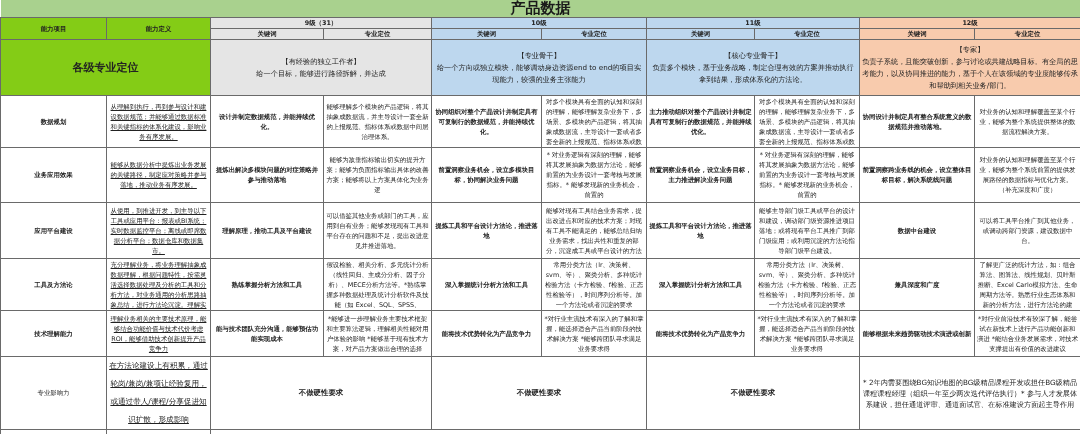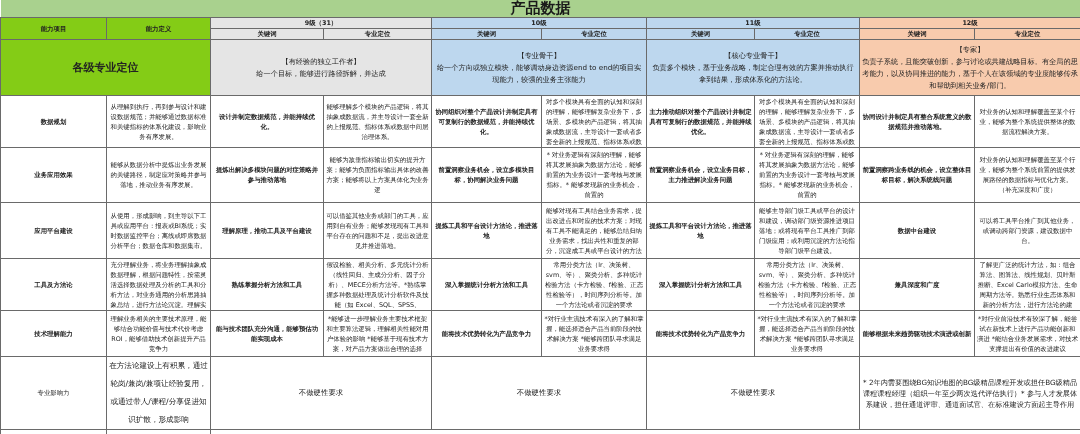--- a/index.html
+++ b/index.html
@@ -10,24 +10,24 @@
   td { border: 1px solid #6a6a6a; vertical-align: middle; text-align: center; font-size: 6.4px; line-height: 10px; overflow: hidden; padding: 0 2px; }
   .title-row td { height: 17px; background: #a9d18e; border: none; }
   .title-row .title { font-size: 15px; font-weight: bold; color: #1a1a1a; line-height: 17px; text-align: center; }
   .hdr td { font-weight: bold; font-size: 6.4px; }
   .g { background: #84cc16; }
   .g9 { background: #e5e5e5; }
   .b { background: #bdd7ee; }
   .o { background: #f8cbad; }
   .pos td.pdesc { font-size: 7.2px; line-height: 12px; }
   .left-label { font-weight: bold; background: #fff; }
-  .def { text-align: center; }
+  .def { text-align: center; text-decoration: underline; }
   .kw { font-weight: bold; }
   .pl { text-align: center; }
-  .nreq { font-size: 7.4px; }
+  .nreq { font-size: 7.4px; font-weight: bold; }
   .blurry { font-size: 6px; line-height: 6px; color: #555; text-align: left; white-space: nowrap; }
   .blurry div { border-bottom: 1px solid #777; height: 6px; overflow: hidden; }
 </style>
 </head>
 <body>
 
 <div class="sheet">
 <table>
   <colgroup>
     <col style="width:106px">
@@ -107,21 +107,21 @@
     <td class="kw">前置洞察业务机会，设立多模块目标，协同解决业务问题</td>
     <td class="pl">* 对业务逻辑有深刻的理解，能够将其发展抽象为数据方法论，能够前置的为业务设计一套考核与发展指标。* 能够发现新的业务机会，前置的</td>
     <td class="kw">前置洞察业务机会，设立业务目标，主力推进解决业务问题</td>
     <td class="pl">* 对业务逻辑有深刻的理解，能够将其发展抽象为数据方法论，能够前置的为业务设计一套考核与发展指标。* 能够发现新的业务机会，前置的</td>
     <td class="kw">前置洞察跨业务线的机会，设立整体目标目标，解决系统线问题</td>
     <td class="pl">对业务的认知和理解覆盖至某个行业，能够为整个系统前置的提供发展路径的数据指标与优化方案。（补充深度和广度）</td>
   </tr>
 
   <tr style="height:56px">
     <td class="left-label">应用平台建设</td>
-    <td class="def">从使用，形成影响，到主导以下工具或应用平台：报表或BI系统；实时数据监控平台；离线或即席数据分析平台；数据仓库和数据集市。</td>
+    <td class="def">从使用，到推进开发，到主导以下工具或应用平台：报表或BI系统；实时数据监控平台；离线或即席数据分析平台；数据仓库和数据集市。</td>
     <td class="kw">理解原理，推动工具及平台建设</td>
     <td class="pl">可以借鉴其他业务或部门的工具，应用到自有业务；能够发现现有工具和平台存在的问题和不足，提出改进意见并推进落地。</td>
     <td class="kw">提炼工具和平台设计方法论，推进落地</td>
     <td class="pl">能够对现有工具结合业务需求，提出改进点和对应的技术方案；对现有工具不能满足的，能够总结归纳业务需求，找出共性和重复的部分，沉淀成工具或平台设计的方法</td>
     <td class="kw">提炼工具和平台设计方法论，推进落地</td>
     <td class="pl">能够主导部门级工具或平台的设计和建设，调动部门级资源推进项目落地；或将现有平台工具推广到部门级应用；或利用沉淀的方法论指导部门级平台建设。</td>
     <td class="kw">数据中台建设</td>
     <td class="pl">可以将工具平台推广到其他业务，或调动跨部门资源，建设数据中台。</td>
   </tr>
 

